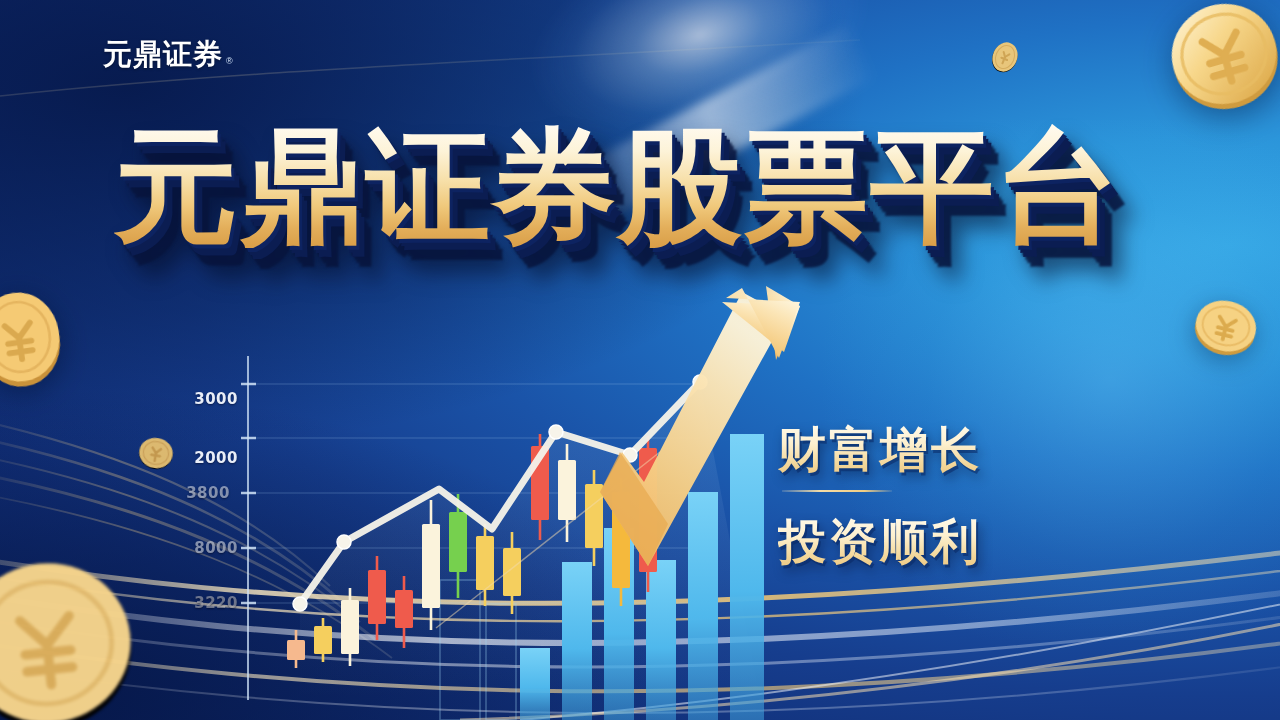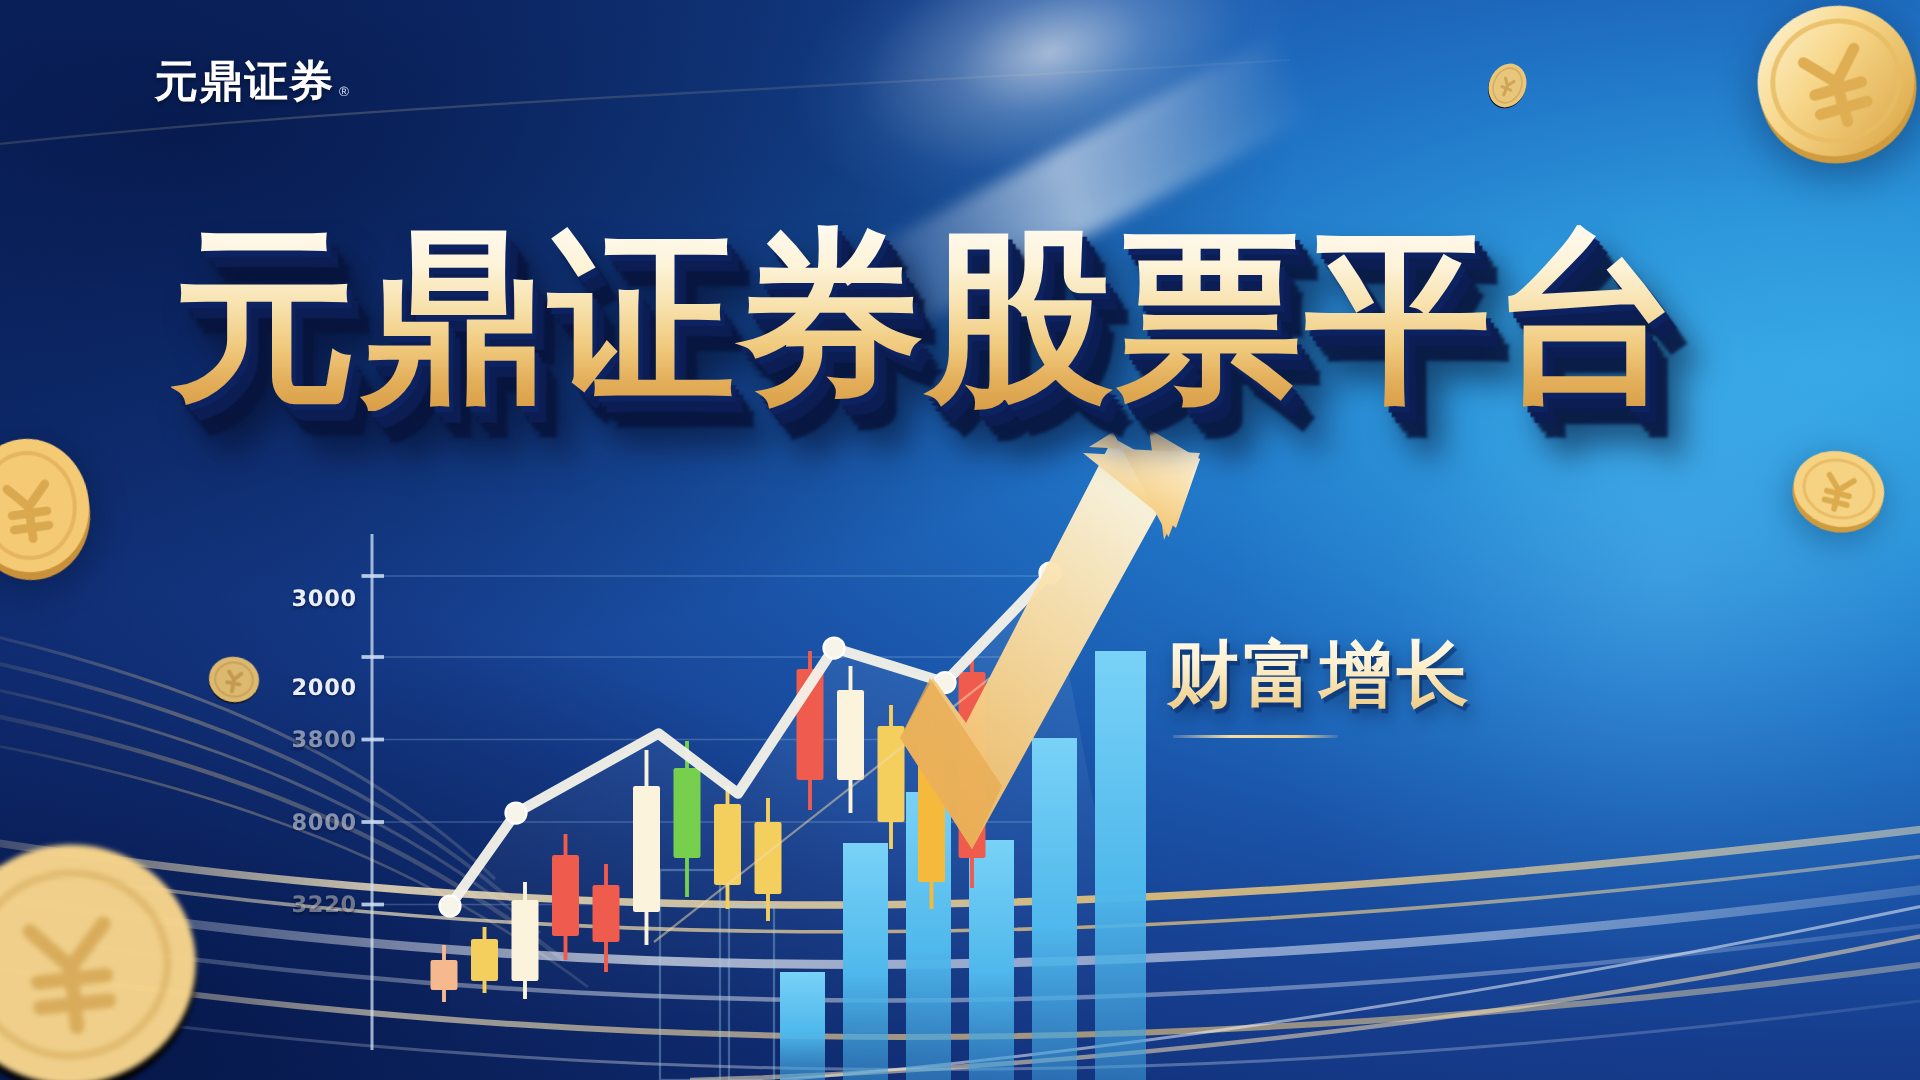--- a/index.html
+++ b/index.html
@@ -68,21 +68,21 @@
   }
   .logo-reg {
     font-size:9px; color:#cfe0f5; margin-left:3px; margin-top:14px;
     line-height:1;
   }
 
   
   .headline {
     position:absolute; left:114px; top:124px;
     width:1080px; height:150px;
-    display:flex; align-items:flex-end;
+    display:flex; align-items:flex-start;
   }
   .headline-inner {
     font-family:"DejaVu Sans","Liberation Sans",sans-serif;
     font-size:124px; font-weight:700;
     letter-spacing:2px;
     line-height:1;
     white-space:nowrap;
     background:linear-gradient(180deg, #fffaf0 0%, #fdf3d8 22%, #f7dfa8 46%, #f0c97c 66%, #e3ae5a 84%, #d99e47 100%);
     -webkit-background-clip:text;
     background-clip:text;
@@ -411,30 +411,31 @@
       <path d="M 600 492 L 648 566 L 786 316 L 742 292 L 644 482 L 622 452 Z" fill="url(#arrowGrad)" opacity=".97"></path>
       <path d="M 620 452 L 600 492 L 648 566 L 668 524 Z" fill="#e8ab51" opacity=".75"></path>
       <path d="M 766 286 L 800 306 L 776 360 Z" fill="url(#arrowGrad)"></path>
       <path d="M 722 302 L 800 306 L 784 352 Z" fill="url(#arrowGrad)"></path>
       <path d="M 726 298 L 800 302 L 779 358 L 742 288 Z" fill="url(#arrowGrad)"></path>
     </g>
   </svg>
 
   <div class="axis-label" style="left:178px; top:375px;margin-top:15px;">3000</div>
   <div class="axis-label" style="left:178px; top:429px;margin-top:20px;">2000</div>
-  <div class="axis-label faded" style="left:178px; top:484px;">3800</div>
+  <div class="axis-label faded" style="left:178px; top:484px;text-align:center;">3800</div>
   <div class="axis-label faded" style="left:178px; top:539px;">8000</div>
   <div class="axis-label faded2" style="left:178px; top:594px;">3220</div>
 
   <div class="logo-wrap">
     <span class="logo-text">元鼎证券</span>
     <span class="logo-reg">®</span>
   </div>
 
   <div class="headline">
     <div class="headline-inner">元鼎证券股票平台</div>
   </div>
 
   <div class="slogan slogan-1">财富增长</div>
   <div class="slogan-divider"></div>
+  <div class="slogan slogan-2">投资顺利</div>
 
 
 </div>
 
 </body></html>

